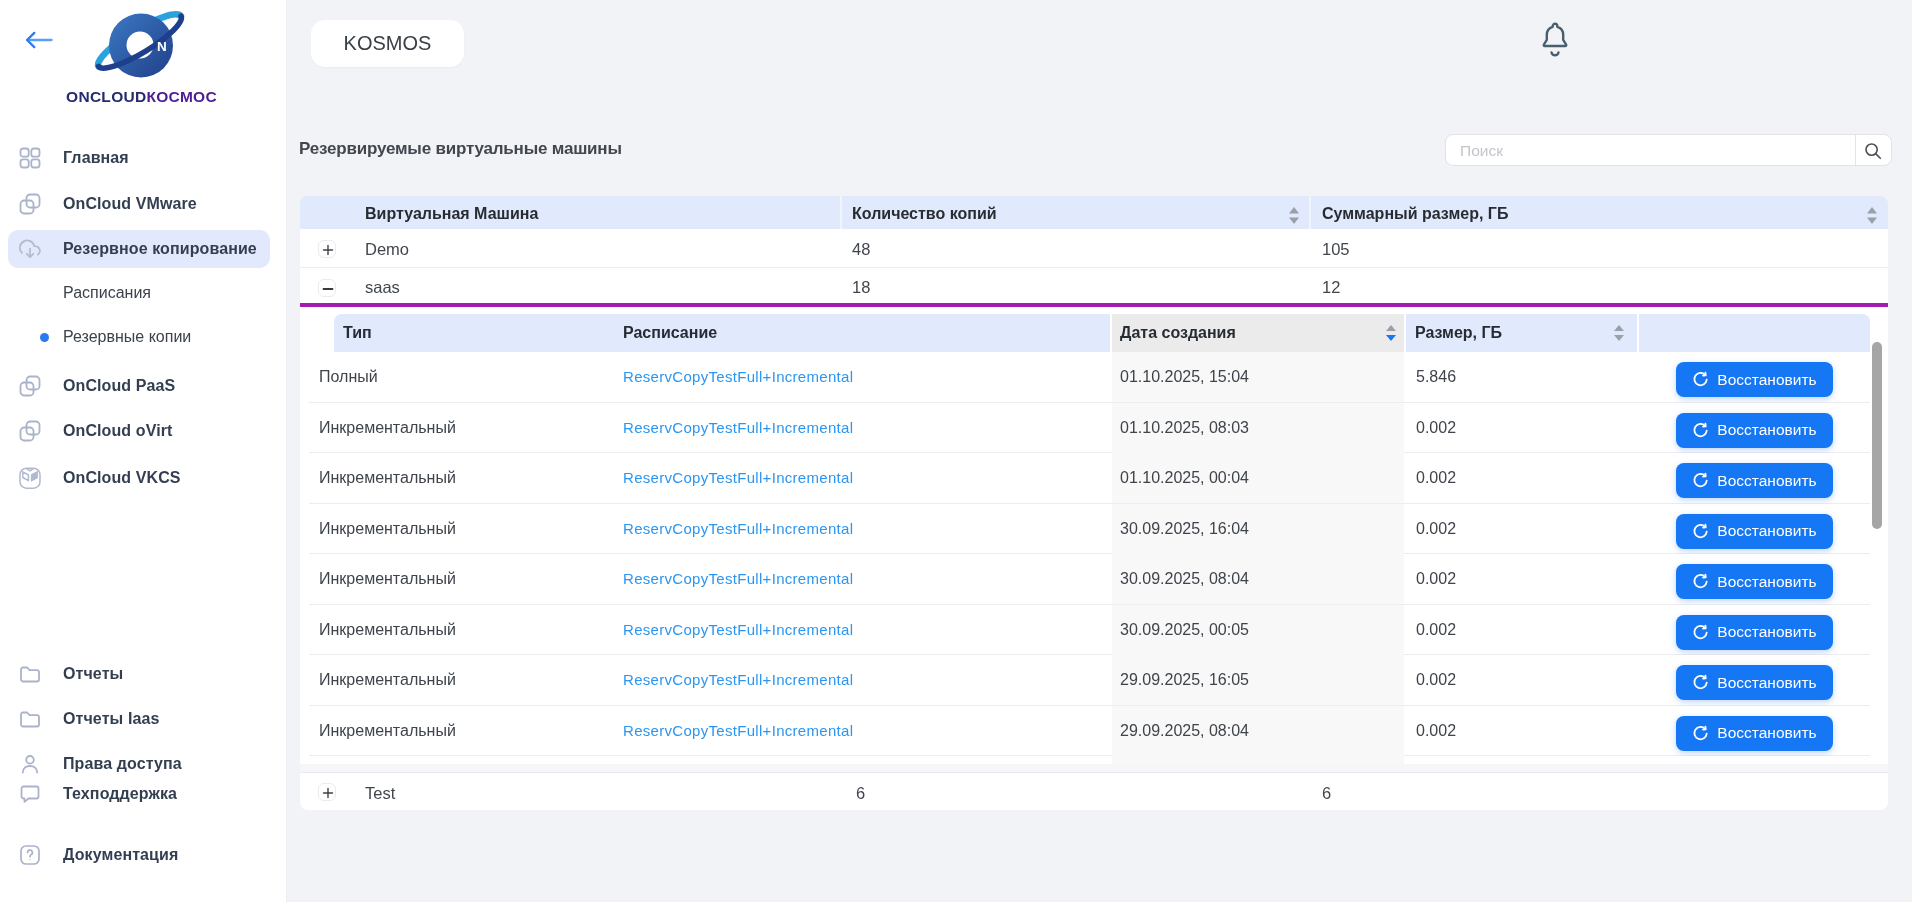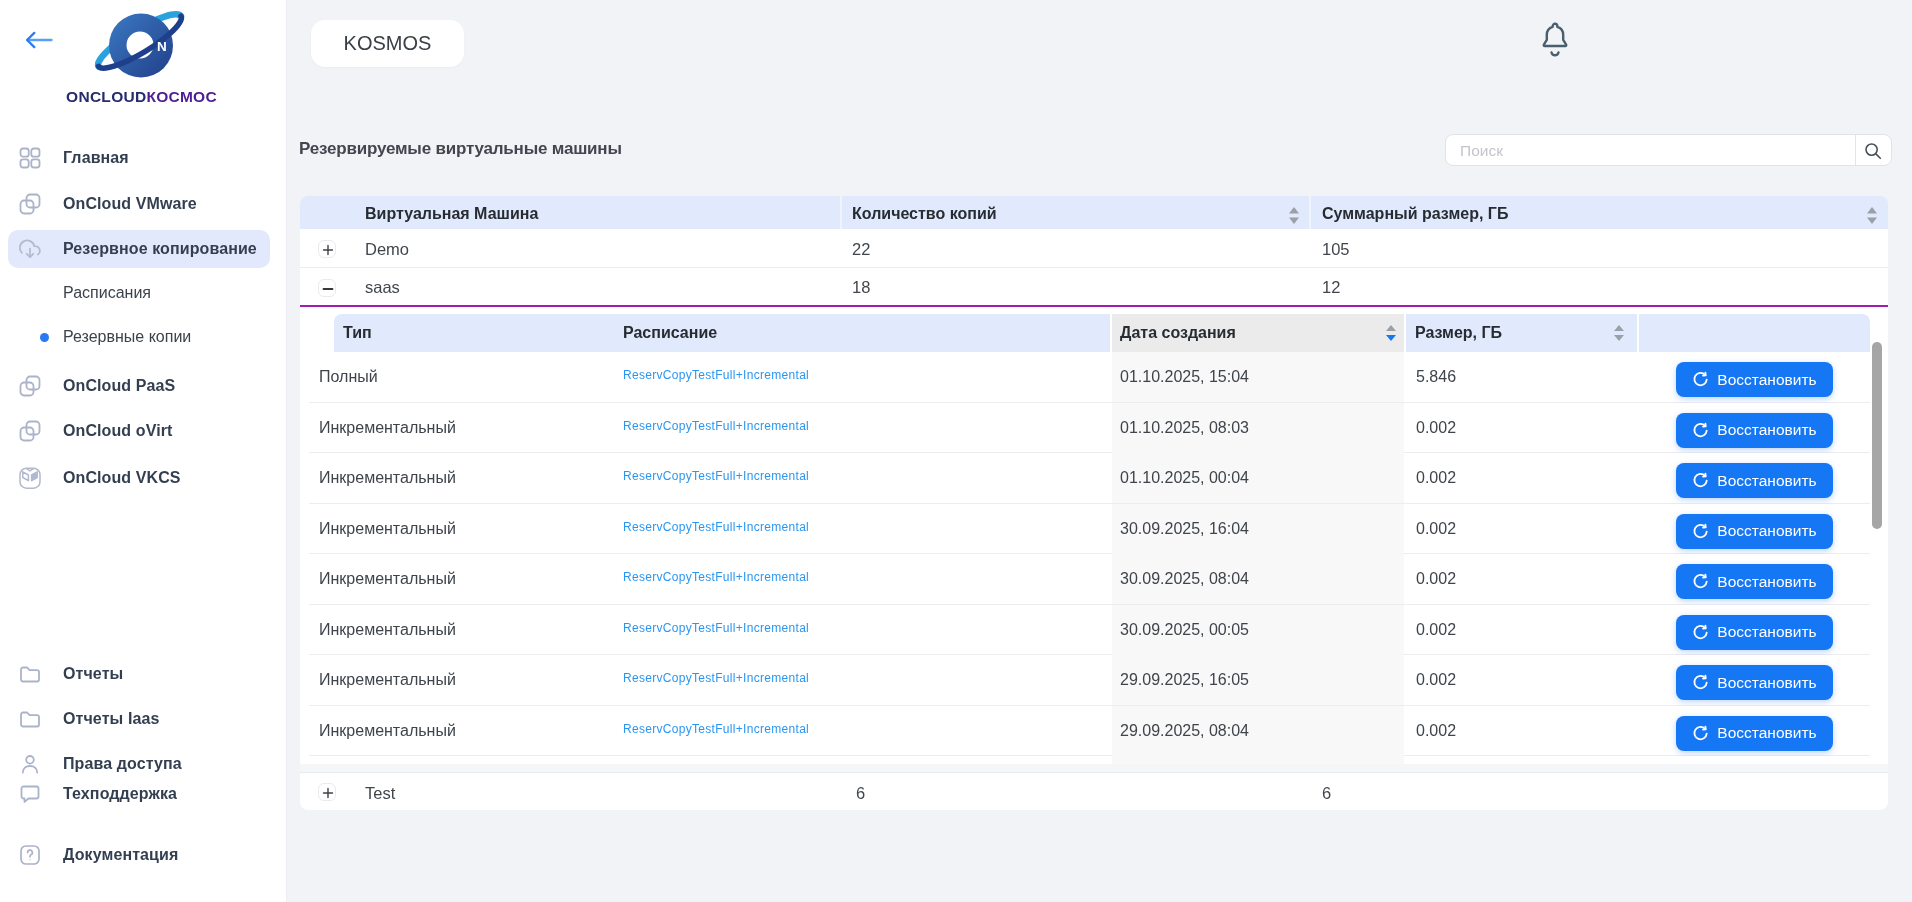--- a/index.html
+++ b/index.html
@@ -37,21 +37,21 @@
   .row { position:absolute; left:0; width:1588px; background:#fff; }
   .cellnum { position:absolute; top:10.5px; font-size:16.5px; color:#41464d; }
   .expander { position:absolute; left:17.5px; top:11px; width:18px; height:18px; border:1px solid #ebebee; border-radius:6px; color:#3c4147; }
 
   
   .ntbl { position:absolute; left:9px; top:124px; width:1561px; }
   .nhead { position:absolute; top:0; height:38.5px; background:#e1e9fc; }
   .nth { position:absolute; top:10px; font-size:16px; font-weight:700; color:#272c33; }
   .nrow { position:absolute; left:0; width:1561px; height:50.5px; background:#fff; border-bottom:1px solid #ededf0; }
   .ncell { position:absolute; top:16px; font-size:16px; color:#3f444b; }
-  .nlink { position:absolute; top:16px; font-size:12px; letter-spacing:0.3px; color:#2b96f1; }
+  .nlink { position:absolute; top:16px; font-size:15px; letter-spacing:0.3px; color:#2b96f1; }
   .datebg { position:absolute; left:803px; top:0; width:292px; height:50px; background:#f8f8f8; }
   .rbtn { position:absolute; left:1367px; top:10px; width:157px; height:35px; background:#1677f5; border-radius:8px; color:#fff; font-size:15.5px; display:flex; align-items:center; justify-content:center; gap:8px; box-shadow:0 2px 6px rgba(40,120,245,0.30); }
   .sbar { position:absolute; left:1572px; top:152px; width:10px; height:187px; border-radius:5px; background:#a6a6a6; }
 </style>
 </head>
 <body>
 <div class="page">
 
   <div class="sidebar">
     <svg class="abs" style="left:23px; top:30px;" width="30" height="20" viewBox="0 0 30 20">
@@ -217,25 +217,25 @@
         <path d="M5 0 L10 6.5 H0 Z" fill="#9aa0a9"></path>
           <path d="M5 17 L0 10.5 H10 Z" fill="#9aa0a9"></path>
       </svg>
     </div>
 
     <div class="row" style="top:39px; height:38.5px; border-bottom:1px solid #ececef;">
       <div class="expander"><svg width="18" height="18" viewBox="0 0 18 18">
             <path d="M4.5 9 h9 M9 4.5 v9" stroke="#3c4147" stroke-width="1.4" stroke-linecap="round"></path>
           </svg></div>
       <span class="cellnum" style="left:65px;">Demo</span>
-      <span class="cellnum" style="left:552px;">22</span>
+      <span class="cellnum" style="left:552px;">48</span>
       <span class="cellnum" style="left:1022px;">105</span>
     </div>
 
-    <div class="row" style="top:77.5px; height:39.5px; border-bottom:2px solid #a21caf;">
+    <div class="row" style="top:77.5px; height:39.5px; border-bottom:4px solid #a21caf;">
       <div class="expander"><svg width="18" height="18" viewBox="0 0 18 18">
             <path d="M4.5 9 h9" stroke="#35383d" stroke-width="1.8" stroke-linecap="round"></path>
           </svg></div>
       <span class="cellnum" style="left:65px;">saas</span>
       <span class="cellnum" style="left:552px;">18</span>
       <span class="cellnum" style="left:1022px;">12</span>
     </div>
 
     <div class="row" style="top:117px; height:457px;"></div>
 

